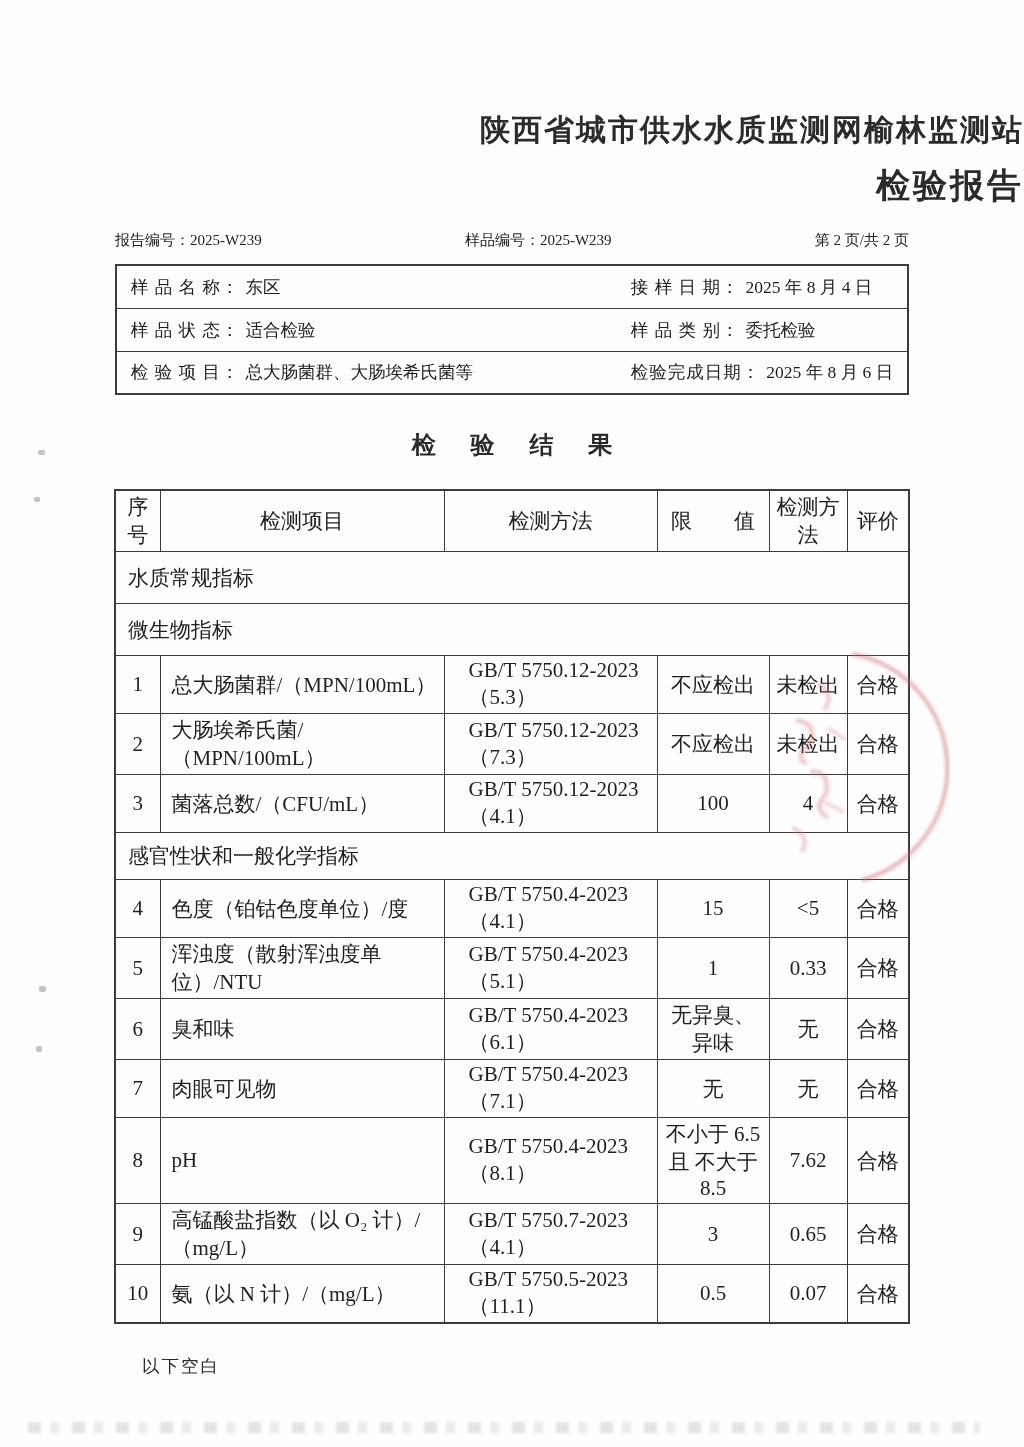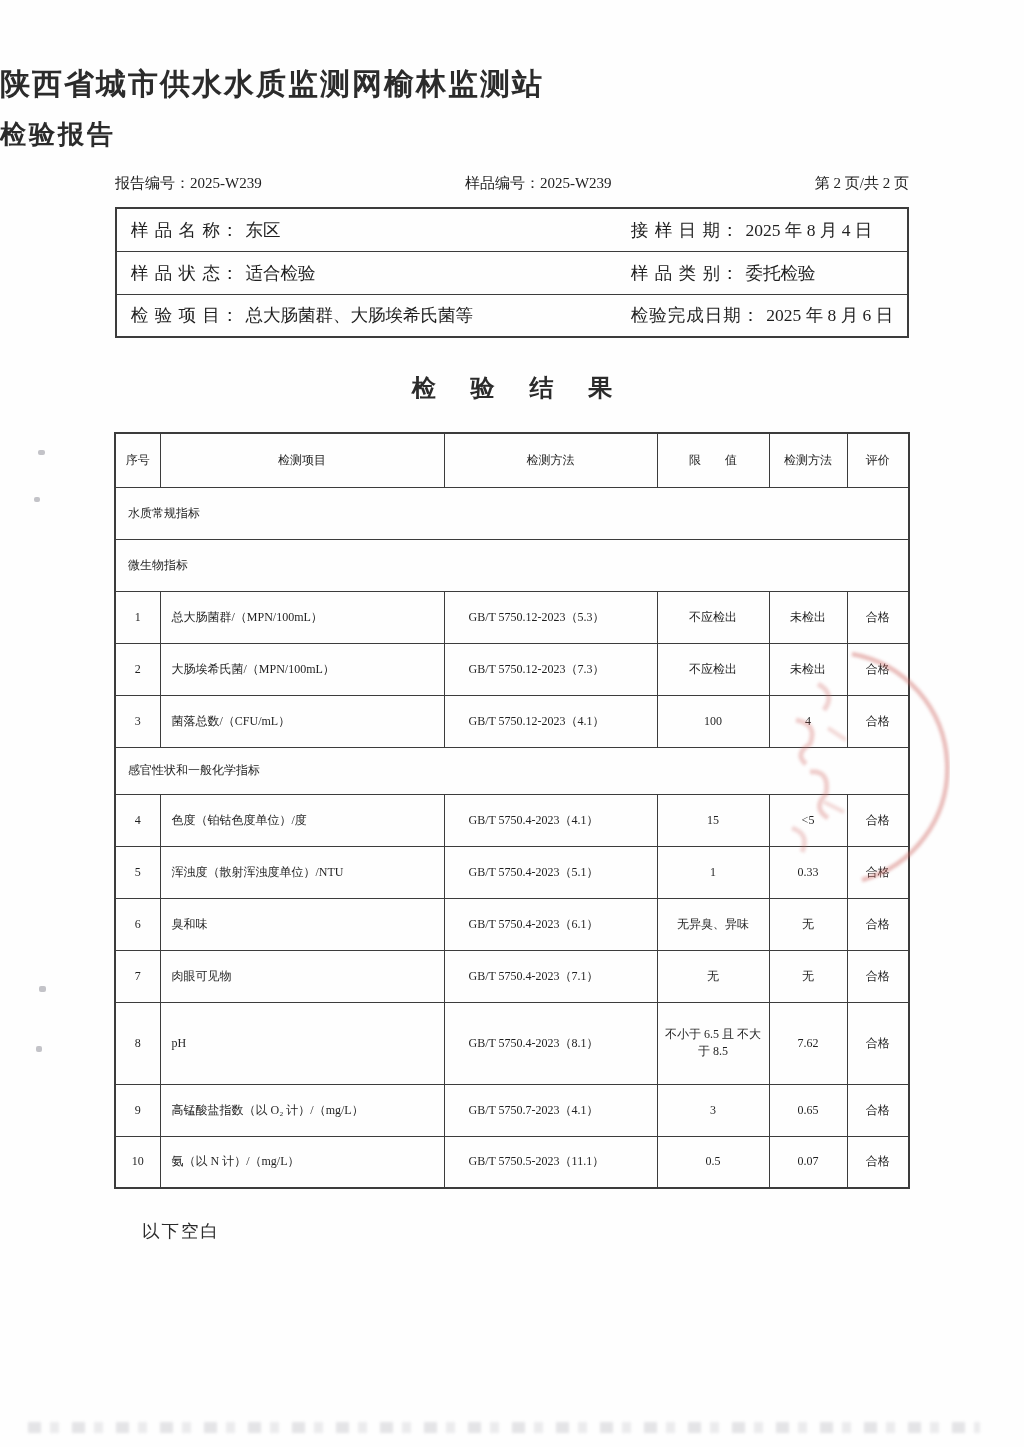--- a/index.html
+++ b/index.html
@@ -2,28 +2,28 @@
 <html><head>
 <meta charset="utf-8">
 <style>
   * { margin:0; padding:0; box-sizing:border-box; }
   body { background:#e8e8e8; font-family:"Liberation Serif", serif; }
   .page {
     position:relative; width:1024px; height:1447px; margin:0 auto;
     background:#fefefe; color:#1f1f1f; overflow:hidden;
   }
   
-  .doc-header { padding-top:64px; text-align:left; }
+  .doc-header { padding-top:110px; text-align:right; }
   .doc-title {
     font-family:"Liberation Sans", sans-serif;
     font-size:30px; font-weight:bold; letter-spacing:2px; color:#2b2b2b;
   }
   .doc-subtitle {
     font-family:"Liberation Sans", sans-serif;
-    font-size:26px; font-weight:bold; letter-spacing:3px; margin-top:12px; color:#2b2b2b;
+    font-size:34px; font-weight:bold; letter-spacing:3px; margin-top:12px; color:#2b2b2b;
   }
   .meta-row {
     width:794px; margin:22px auto 0; display:flex;
     justify-content:space-between; align-items:baseline;
     font-size:15px; color:#222;
   }
   
   .info-table {
     width:794px; margin:14px auto 0; border-collapse:collapse;
     border:2px solid #3c3c3c; font-size:17.5px;
@@ -35,21 +35,21 @@
   .info-label { letter-spacing:1px; white-space:nowrap; }
   .info-value { margin-left:6px; white-space:nowrap; }
   
   .results-heading {
     text-align:center; margin-top:34px;
     font-size:24px; font-weight:bold; letter-spacing:1.45em; text-indent:1.45em;
     color:#2b2b2b;
   }
   .results-table {
     width:794px; margin:28px auto 0; border-collapse:collapse;
-    border:2px solid #3c3c3c; font-size:12px; table-layout:fixed;
+    border:2px solid #3c3c3c; font-size:21px; table-layout:fixed;
   }
   .results-table th, .results-table td {
     border:1.6px solid #3c3c3c; padding:2px 4px; text-align:center;
     font-weight:normal; color:#1f1f1f;
   }
   .results-table tr { height:52px; }
   .results-table tr.hdr { height:54px; }
   .results-table tr.tall { height:82px; }
   .results-table tr.short { height:47px; }
   td.sec { text-align:left; padding-left:12px; }

